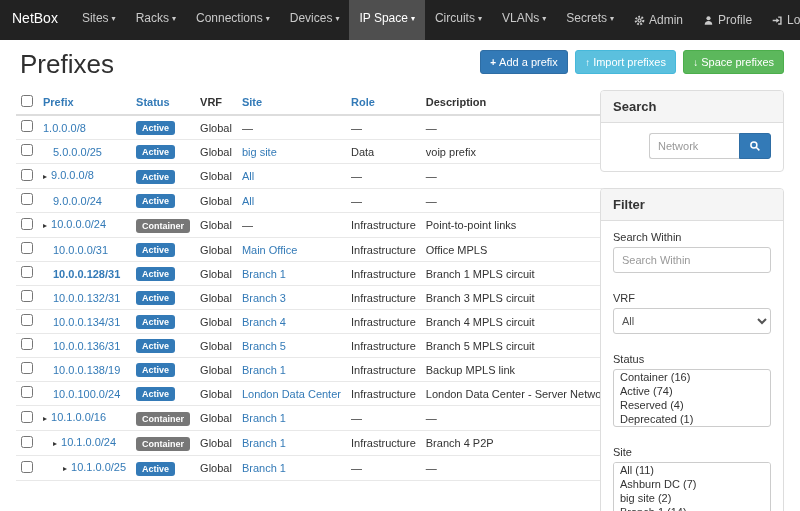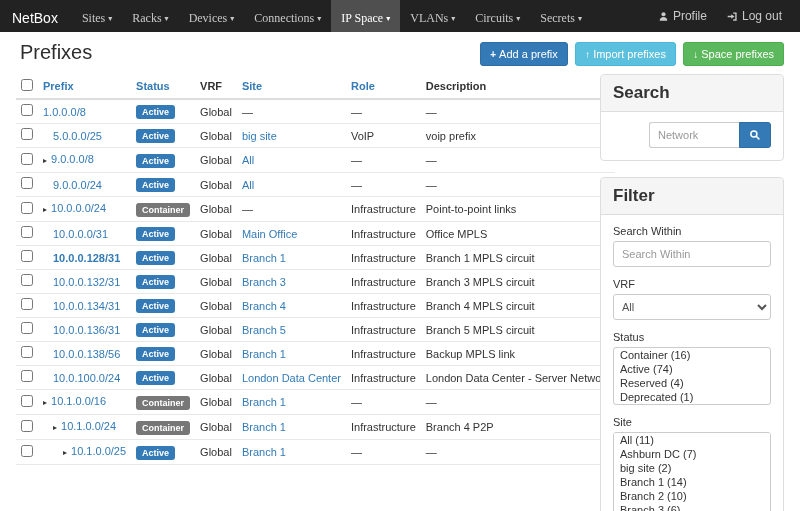--- a/index.html
+++ b/index.html
@@ -1,89 +1,97 @@
 <!DOCTYPE html>
 <html><head>
 <meta charset="utf-8">
 <style>
   * { margin:0; padding:0; box-sizing:border-box; }
   html,body { width:800px; height:511px; overflow:hidden; }
   body { font-family:"Liberation Sans", sans-serif; background:#fff; color:#333; font-size:12px; }
 
   
-  .navbar { height:32px; background:#222; display:flex; align-items:stretch; }
+  .navbar { height:40px; background:#222; display:flex; align-items:stretch; }
   .brand { color:#fff; font-size:14px; line-height:36px; padding:0 14px 0 12px; cursor:pointer; }
-  .nav-left { display:flex;font-family:Liberation Serif, serif; }
+  .nav-left { display:flex; }
   .nav-item { color:#c9c9c9; font-size:12px; line-height:36px; padding:0 10px; cursor:pointer; white-space:nowrap; }
   .nav-item.active { background:#4f4f4f; color:#fff; }
   .nav-caret { font-size:8px; margin-left:3px; vertical-align:1px; }
   .nav-right { margin-left:auto; display:flex; padding-right:8px; }
   .nav-right .nav-item { display:flex; align-items:center; gap:4px; }
 
   
   .page-header { padding:7px 16px 0 16px; }
   .header-buttons { float:right; margin-top:3px; }
   .btn { display:inline-block; border:1px solid transparent; border-radius:3px; color:#fff; font-size:11px; font-family:inherit; padding:5px 9px; margin-left:4px; cursor:pointer; }
   .btn-icon { font-weight:bold; margin-right:3px; font-size:10px; }
   .btn-primary { background:#337ab7; border-color:#2e6da4; }
   .btn-info { background:#5bc0de; border-color:#46b8da; }
   .btn-success { background:#5cb85c; border-color:#4cae4c; }
-  h1 { font-size:20px; font-weight:400; color:#2f2f2f; margin:2px 0 10px 4px; }
+  h1 { font-size:26px; font-weight:400; color:#2f2f2f; margin:2px 0 10px 4px; }
 
   
   .page-body { display:flex; gap:16px; padding:0 16px; align-items:flex-start; }
   .main { flex:1; min-width:0; }
   .sidebar { width:184px; flex:none; }
 
   
   table { width:100%; border-collapse:collapse; font-size:11px; }
   th { text-align:left; font-weight:bold; color:#333; padding:5px 5px; border-bottom:2px solid #ddd; }
   th.sortable { color:#337ab7; cursor:pointer; }
   td { padding:4px 5px; border-bottom:1px solid #e8e8e8; line-height:14px; vertical-align:middle; white-space:nowrap; }
   a { color:#337ab7; text-decoration:none; cursor:pointer; }
   input[type="checkbox"] { width:12px; height:12px; cursor:pointer; }
   .tree-caret { color:#333; font-size:8px; margin-right:4px; cursor:pointer; }
   .status-badge { display:inline-block; color:#fff; font-size:9px; font-weight:bold; padding:2px 6px; border-radius:3px; line-height:10px; }
   .dash { color:#333; }
 
   
   .panel { border:1px solid #ddd; border-radius:4px; margin-bottom:16px; background:#fff; }
-  .panel-heading { background:#f5f5f5; border-bottom:1px solid #ddd; border-radius:3px 3px 0 0; padding:8px 12px; font-size:17px; font-weight:bold; color:#333; }
+  .panel-heading { background:#f5f5f5; border-bottom:1px solid #ddd; border-radius:3px 3px 0 0; padding:8px 12px; font-size:13px; font-weight:bold; color:#333; }
   .panel-body { padding:10px 12px 12px 12px; }
   .input-group { display:flex;margin-left:36px; }
   .input-group input { flex:1; min-width:0; height:26px; border:1px solid #ccc; border-right:none; border-radius:3px 0 0 3px; padding:0 8px; font-size:11px; font-family:inherit; color:#555; }
   .search-btn { width:32px; height:26px; background:#337ab7; border:1px solid #2e6da4; border-radius:0 3px 3px 0; display:flex; align-items:center; justify-content:center; cursor:pointer; }
-  .field { margin-bottom:11px; }
+  .field { margin-bottom:19px; }
   .field label { display:block; font-size:11px; color:#333; margin-bottom:4px; }
   .field input[type="text"], .field select { width:100%; border:1px solid #ccc; border-radius:3px; font-size:11px; font-family:inherit; color:#555; background:#fff; }
   .field input[type="text"] { height:26px; padding:0 8px; }
   .field select { padding:3px 4px; }
   .field select[multiple] { padding:0; overflow-y:scroll; }
   .field select[multiple] option { padding:1px 6px; color:#333; }
   .h-vrf { height:26px; }
   .h-status { height:58px; }
   .h-site { height:90px; }
   ::placeholder { color:#999; }
 </style>
 </head>
 <body>
 
 <div class="navbar">
   <span class="brand">NetBox</span>
   <div class="nav-left">
     <span class="nav-item"><span>Sites</span><span class="nav-caret">▾</span></span>
     <span class="nav-item"><span>Racks</span><span class="nav-caret">▾</span></span>
+    <span class="nav-item"><span>Connections</span><span class="nav-caret">▾</span></span>
     <span class="nav-item"><span>Devices</span><span class="nav-caret">▾</span></span>
-    <span class="nav-item"><span>Connections</span><span class="nav-caret">▾</span></span>
     <span class="nav-item active"><span>IP Space</span><span class="nav-caret">▾</span></span>
+    <span class="nav-item"><span>Circuits</span><span class="nav-caret">▾</span></span>
     <span class="nav-item"><span>VLANs</span><span class="nav-caret">▾</span></span>
-    <span class="nav-item"><span>Circuits</span><span class="nav-caret">▾</span></span>
     <span class="nav-item"><span>Secrets</span><span class="nav-caret">▾</span></span>
   </div>
   <div class="nav-right">
+    <span class="nav-item">
+      <svg viewBox="0 0 16 16" width="11" height="11">
+          <circle cx="8" cy="8" r="5.5" fill="none" stroke="#c9c9c9" stroke-width="3" stroke-dasharray="2.5 2.2"></circle>
+          <circle cx="8" cy="8" r="3.1" fill="#c9c9c9"></circle>
+          <circle cx="8" cy="8" r="1.3" fill="#222"></circle>
+        </svg>
+      <span>Admin</span>
+    </span>
     <span class="nav-item">
       <svg viewBox="0 0 16 16" width="11" height="11">
           <circle cx="8" cy="4.8" r="3" fill="#c9c9c9"></circle>
           <path d="M2.5 14c0-3.2 2.5-5.2 5.5-5.2s5.5 2 5.5 5.2z" fill="#c9c9c9"></path>
         </svg>
       <span>Profile</span>
     </span>
     <span class="nav-item">
       <svg viewBox="0 0 16 16" width="11" height="11">
           <path d="M9 2h5v12H9v-2h3V4H9z" fill="#c9c9c9"></path>
@@ -135,21 +143,21 @@
             <td><span class="dash">—</span></td>
             <td><span class="dash">—</span></td>
             <td><span class="dash">—</span></td>
           </tr>
           <tr>
             <td><input type="checkbox" style=""></td>
             <td><span style="padding-left: 10px;"><a>5.0.0.0/25</a></span></td>
             <td><span class="status-badge" style="background: rgb(51, 122, 183);">Active</span></td>
             <td><span>Global</span></td>
             <td><a>big site</a></td>
-            <td><span>VoIP</span></td>
+            <td><span>Data</span></td>
             <td><span>voip prefix</span></td>
           </tr>
           <tr>
             <td><input type="checkbox" style=""></td>
             <td><span style="padding-left: 0px;"><span class="tree-caret">▸</span><a>9.0.0.0/8</a></span></td>
             <td><span class="status-badge" style="background: rgb(51, 122, 183);">Active</span></td>
             <td><span>Global</span></td>
             <td><a>All</a></td>
             <td><span class="dash">—</span></td>
             <td><span class="dash">—</span></td>
@@ -212,21 +220,21 @@
             <td><input type="checkbox" style=""></td>
             <td><span style="padding-left: 10px;"><a>10.0.0.136/31</a></span></td>
             <td><span class="status-badge" style="background: rgb(51, 122, 183);">Active</span></td>
             <td><span>Global</span></td>
             <td><a>Branch 5</a></td>
             <td><span>Infrastructure</span></td>
             <td><span>Branch 5 MPLS circuit</span></td>
           </tr>
           <tr>
             <td><input type="checkbox" style=""></td>
-            <td><span style="padding-left: 10px;"><a>10.0.0.138/56</a></span></td>
+            <td><span style="padding-left: 10px;"><a>10.0.0.138/19</a></span></td>
             <td><span class="status-badge" style="background: rgb(51, 122, 183);">Active</span></td>
             <td><span>Global</span></td>
             <td><a>Branch 1</a></td>
             <td><span>Infrastructure</span></td>
             <td><span>Backup MPLS link</span></td>
           </tr>
           <tr>
             <td><input type="checkbox" style=""></td>
             <td><span style="padding-left: 10px;"><a>10.0.100.0/24</a></span></td>
             <td><span class="status-badge" style="background: rgb(51, 122, 183);">Active</span></td>

